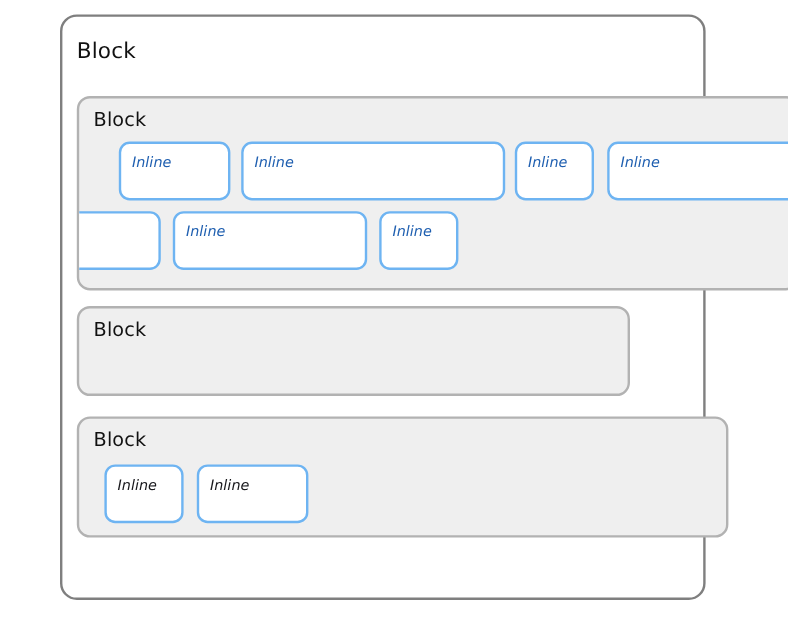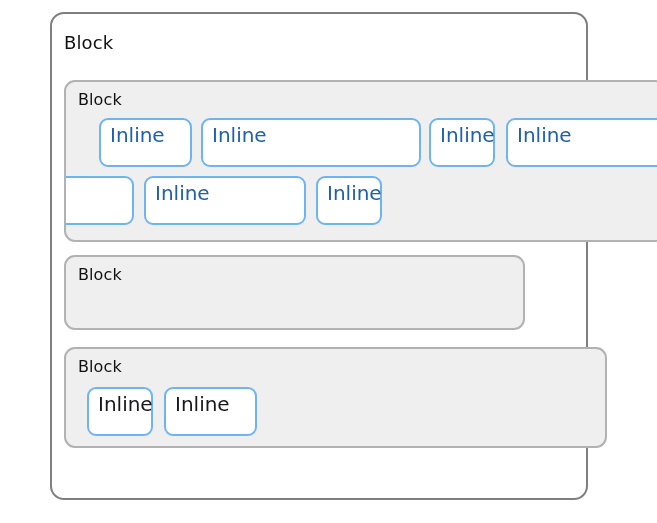--- a/index.html
+++ b/index.html
@@ -91,24 +91,25 @@
     box-sizing: border-box;
     background: #ffffff;
     border: 2px solid #6eb4f2;
     border-radius: 9px;
     height: 49px;
   }
   .inline-box > .inline-label {
     position: absolute;
     left: 9px;
     top: 7px;
-    font-size: 20px;
+    font-size: 12px;
     line-height: 16px;
     color: #1f5fb0;
     white-space: nowrap;
+    font-style: italic;
   }
   .inline-box.dark > .inline-label {
     color: #18181c;
   }
 
   
   .b1r1 { top: 36px; }
   .b1r1 .ib1 { left: 33px;  width: 93px; }
   .b1r1 .ib2 { left: 135px; width: 220px; }
   .b1r1 .ib3 { left: 363px; width: 66px; }

